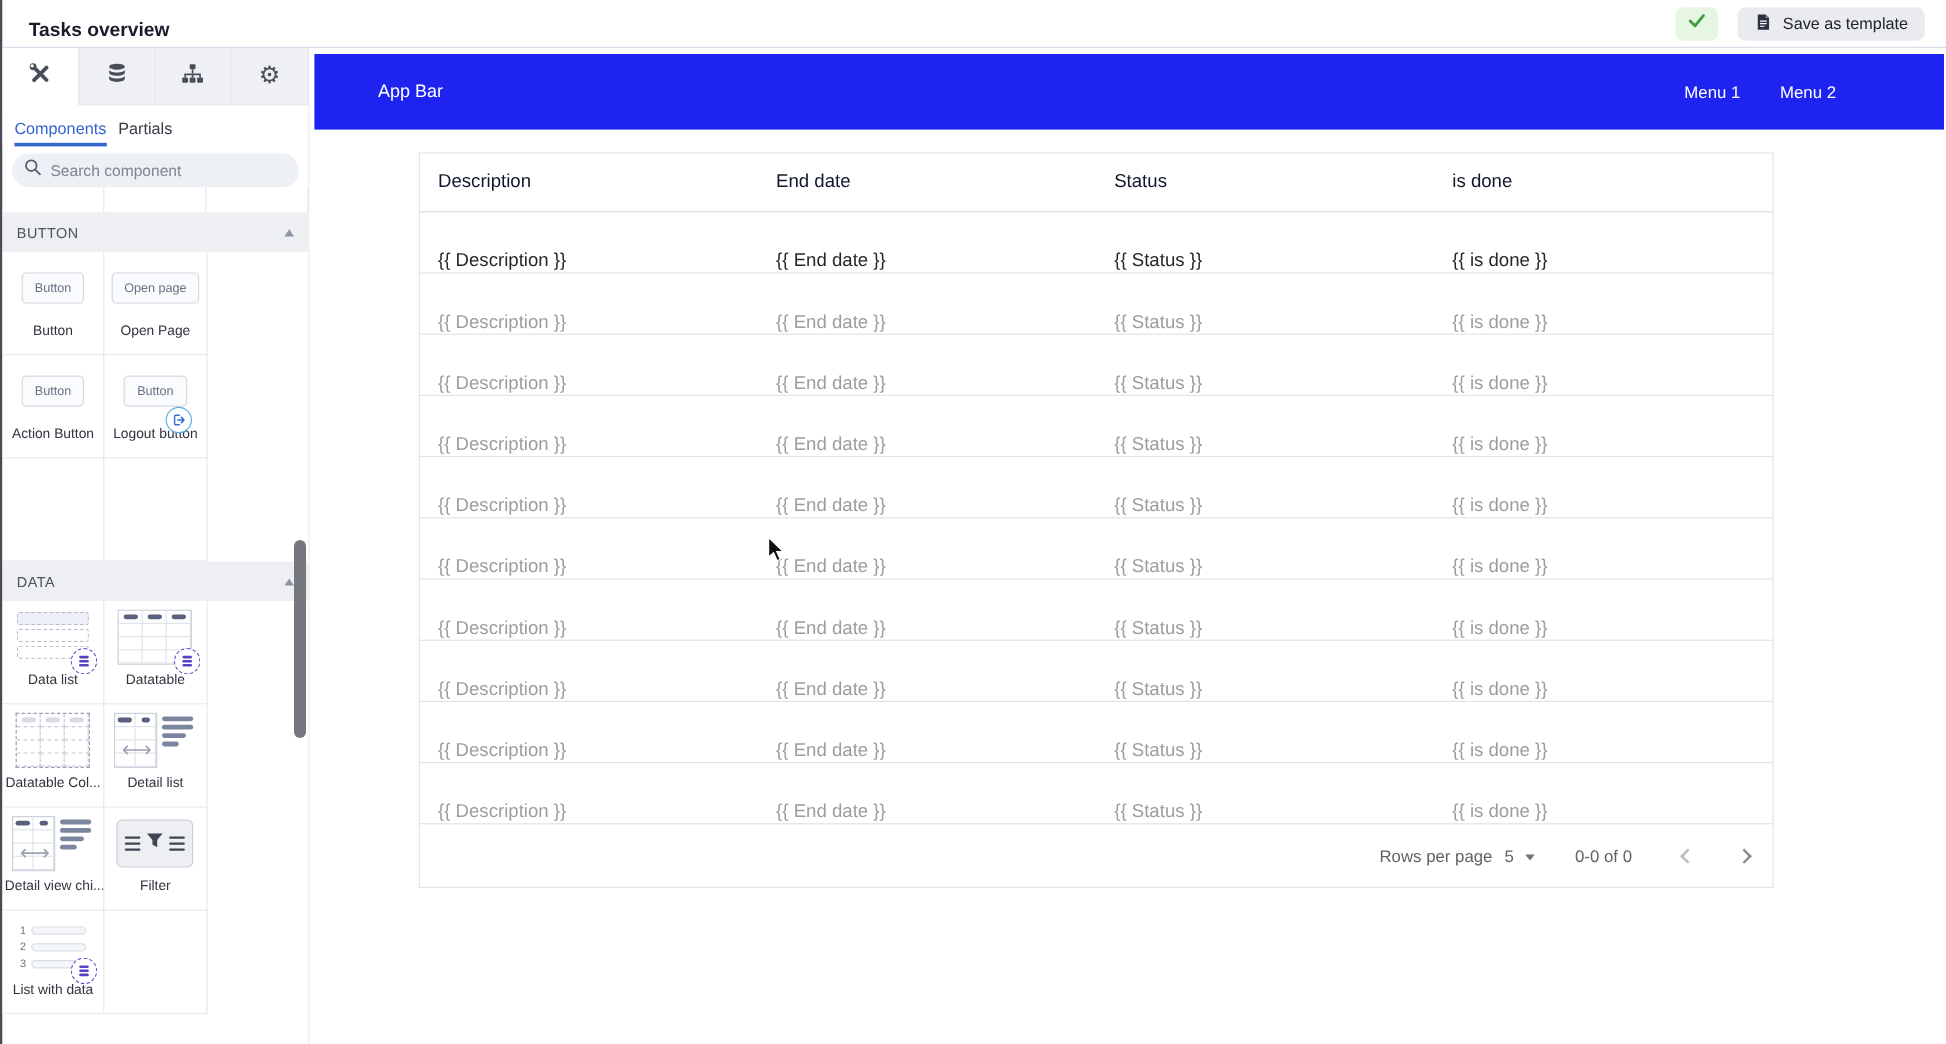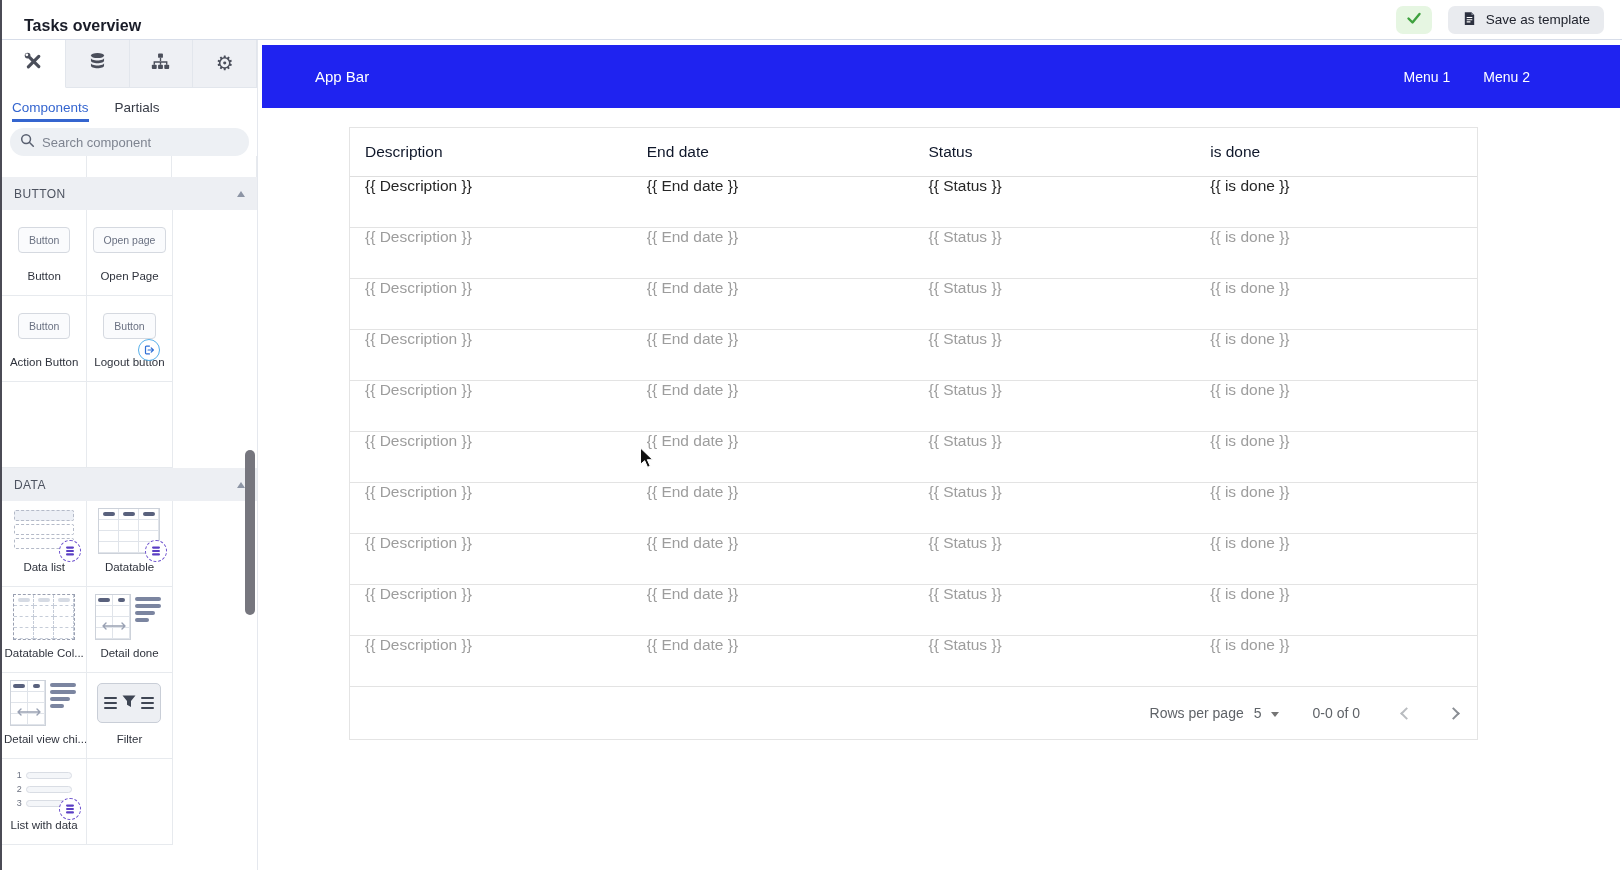--- a/index.html
+++ b/index.html
@@ -21,21 +21,21 @@
   .body-row { display:flex; height:830px; }
 
   
   .sidebar { width:256px; position:relative; border-right:1px solid #e5e8ee;
              background:#fff; overflow:hidden; flex:none; }
   .nav-tabs { display:flex; height:48px; background:#eef0f4; border-bottom:1px solid #e2e6ec; }
   .nav-tab { width:64px; display:flex; align-items:center; justify-content:center;
              border-right:1px solid #e2e6ec; cursor:pointer; }
   .nav-tab.active { background:#fff; margin-bottom:-1px; border-bottom:1px solid #fff; }
   .glyph { font-size:20px; color:#4a4e5a; line-height:1; }
-  .subtabs { height:34px; display:flex; align-items:flex-end; gap:26px; padding-left:10px; background:#fff; }
+  .subtabs { height:34px; display:flex; align-items:flex-end; gap:10px; padding-left:10px; background:#fff; }
   .subtab { font-size:13.5px; color:#363a45; padding-bottom:7px; cursor:pointer; }
   .subtab.active { color:#3465cf; border-bottom:3px solid #3465cf; padding-bottom:4px; }
   .search-wrap { padding:6px 8px 0 8px; height:34px; }
   .search-box { height:28px; background:#edf0f4; border-radius:14px; display:flex;
                 align-items:center; padding:0 10px; gap:7px; }
   .search-box input { border:none; background:transparent; outline:none; width:100%;
                       font-size:13px; color:#a16207; font-family:"Liberation Sans",sans-serif; }
   .search-box input::placeholder { color:#7e8490; }
   .sliver { height:21px; display:flex; }
   .sliver div { width:85.33px; border-right:1px solid #e7eaee; }
@@ -96,21 +96,21 @@
   .appbar { margin:5px 2px 0 4px; height:63px; display:flex; align-items:center;
             padding:0 90px 0 25px; color:#fff; }
   .appbar-title { font-size:15px;margin-left:28px; }
   .menus { margin-left:auto; display:flex; gap:33px; font-size:14px; }
   .menus div { cursor:pointer; }
 
   .card { margin:19px 0 0 91px; width:1129px; border:1px solid #e4e4e4; background:#fff; }
   .thead { display:flex; height:49px; align-items:center; border-bottom:1px solid #dedede; }
   .th, .td { width:282.25px; padding-left:15px; font-size:15.5px; }
   .th { color:#0f172a; }
-  .trow { display:flex; height:51px; align-items:flex-start; border-bottom:1px solid #e3e3e3; }
+  .trow { display:flex; height:51px; align-items:flex-end; border-bottom:1px solid #e3e3e3; }
   .trow .td { color:#9d9d9d; }
   .trow.primary .td { color:#272727; }
   .tfoot { height:52px; display:flex; align-items:center; justify-content:flex-end;
            font-size:14px; color:#5f6368; padding-right:19px; }
   .tfoot .rpp-label { margin-right:10px; }
   .caret { width:0; height:0; border-left:4.5px solid transparent; border-right:4.5px solid transparent;
            border-top:5.5px solid #757575; margin:2px 34px 0 9px; }
   .range { margin-right:42px; }
   .chev { width:9px; height:9px; border-left:2px solid currentColor; border-bottom:2px solid currentColor; }
   .chev.left { transform:rotate(45deg); color:#b9bcc0; margin-right:38px; }
@@ -341,21 +341,21 @@
                     <i style="width: 26px;"></i>
                     <i style="width: 26px;"></i>
                     <i style="width: 20px;"></i>
                     <i style="width: 14px;"></i>
                   </div>
                   <span class="arrow"><svg width="32" height="10" viewBox="0 0 30 10" stroke="#99a1b3" stroke-width="1.4" fill="none" stroke-linecap="round">
                       <path d="M4 5h22M4 5l3-3M4 5l3 3M26 5l-3-3M26 5l-3 3"></path>
                     </svg></span>
                 </div>
               </div>
-              <div class="comp-label">Detail done</div>
+              <div class="comp-label">Detail list</div>
             </div>
             <div class="comp-cell">
               <div class="preview">
                 <div class="pv-detail">
                   <div class="mini">
                     <span class="c">
                       <i class="pill"></i>
                     </span>
                     <span class="c">
                       <i class="pill" style="width: 7px;"></i>

